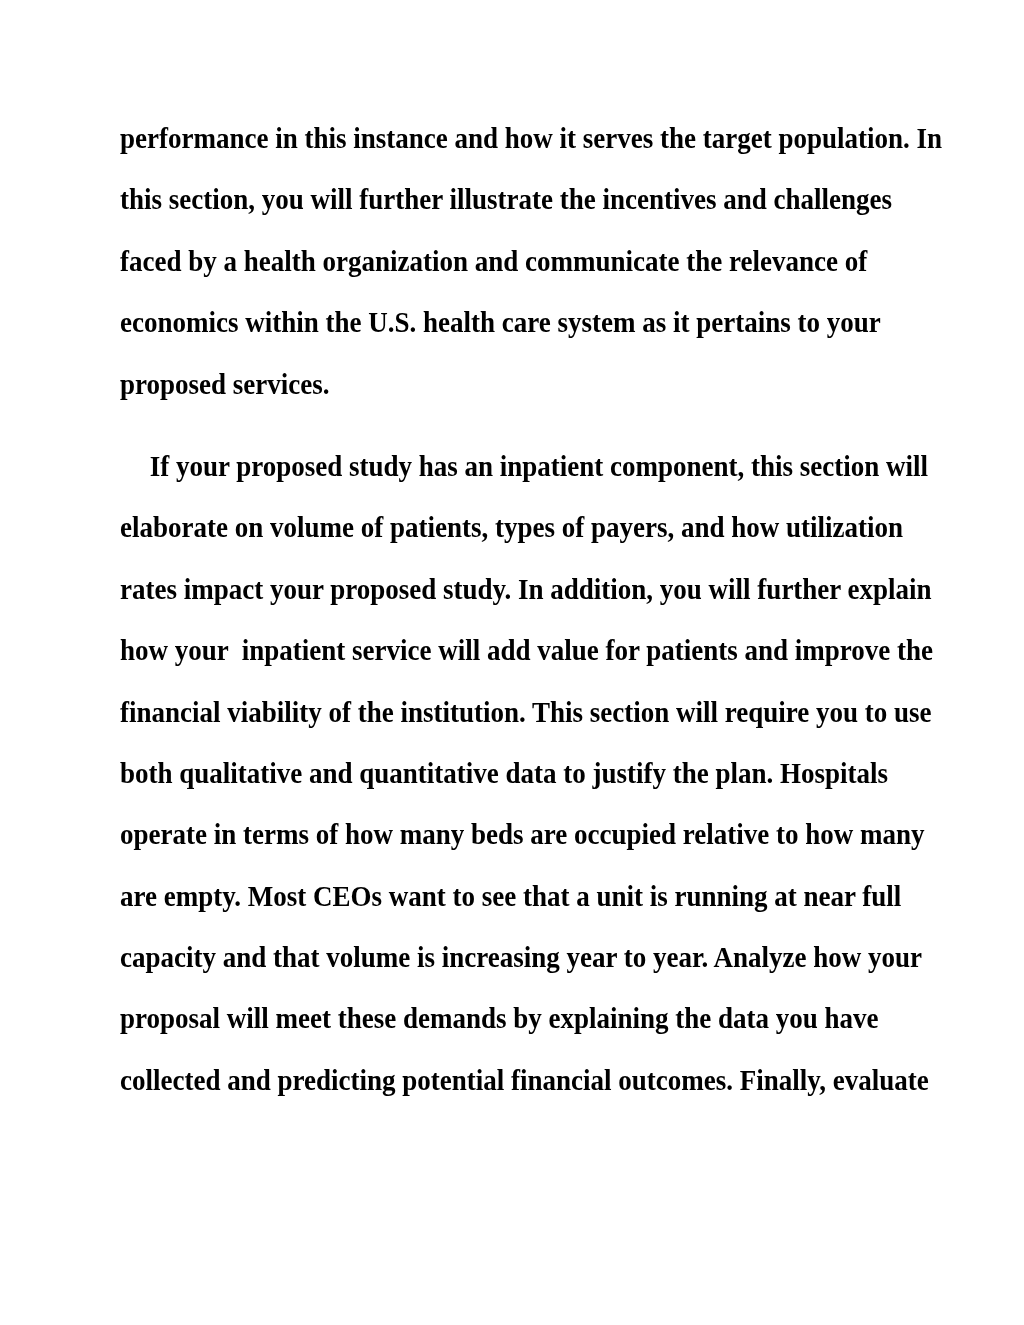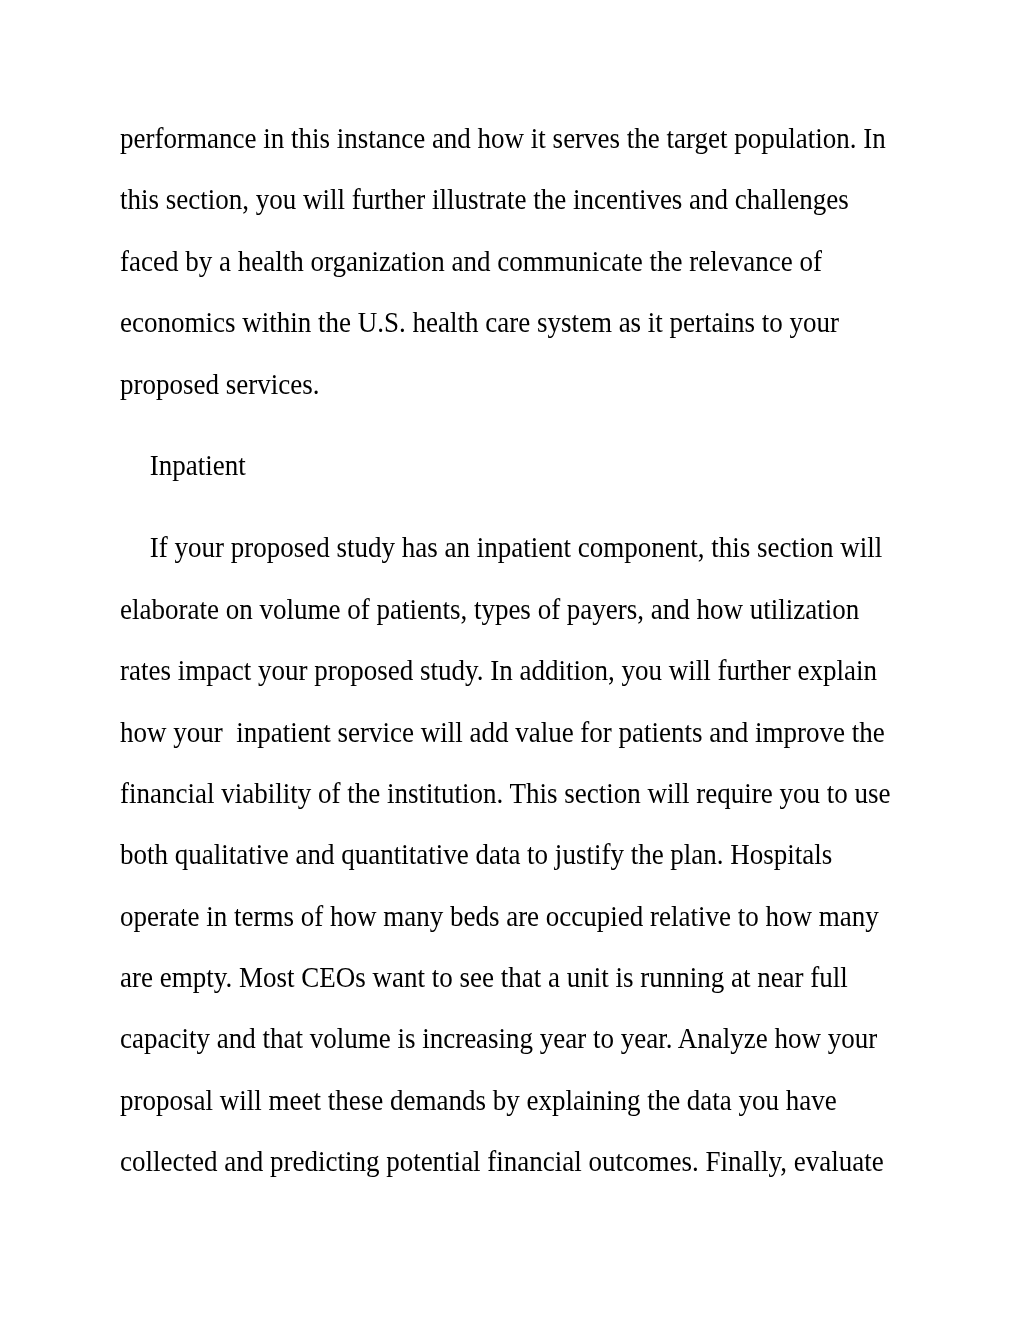--- a/index.html
+++ b/index.html
@@ -8,20 +8,21 @@
     background: #ffffff;
   }
   .page {
     position: relative;
     width: 1024px;
     height: 1325px;
     background: #ffffff;
     overflow: hidden;
     font-family: "Liberation Serif", "DejaVu Serif", serif;
     color: #000000;
+    font-weight: bold;
   }
   .content {
     position: absolute;
     left: 120px;
     top: 107px;
     width: 820px;
     font-size: 30px;
   }
   .line {
     line-height: 61.4px;
@@ -47,23 +48,20 @@
   <div class="content">
 
     <div class="paragraph">
       <div class="line">performance in this instance and how it serves the target population. In</div>
       <div class="line">this section, you will further illustrate the incentives and challenges</div>
       <div class="line">faced by a health organization and communicate the relevance of</div>
       <div class="line">economics within the U.S. health care system as it pertains to your</div>
       <div class="line">proposed services.</div>
     </div>
 
-    <div class="paragraph para-heading">
-      <div class="line indent">Inpatient</div>
-    </div>
 
     <div class="paragraph para-body-2">
       <div class="line indent">If your proposed study has an inpatient component, this section will</div>
       <div class="line">elaborate on volume of patients, types of payers, and how utilization</div>
       <div class="line">rates impact your proposed study. In addition, you will further explain</div>
       <div class="line">how your  inpatient service will add value for patients and improve the</div>
       <div class="line">financial viability of the institution. This section will require you to use</div>
       <div class="line">both qualitative and quantitative data to justify the plan. Hospitals</div>
       <div class="line">operate in terms of how many beds are occupied relative to how many</div>
       <div class="line">are empty. Most CEOs want to see that a unit is running at near full</div>

